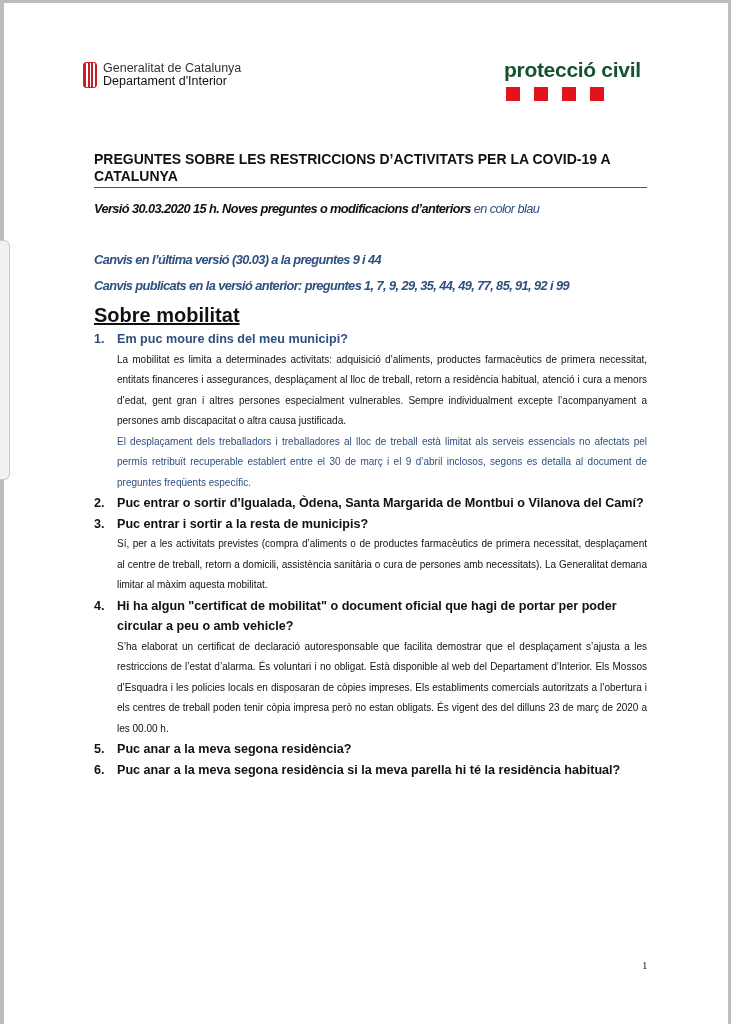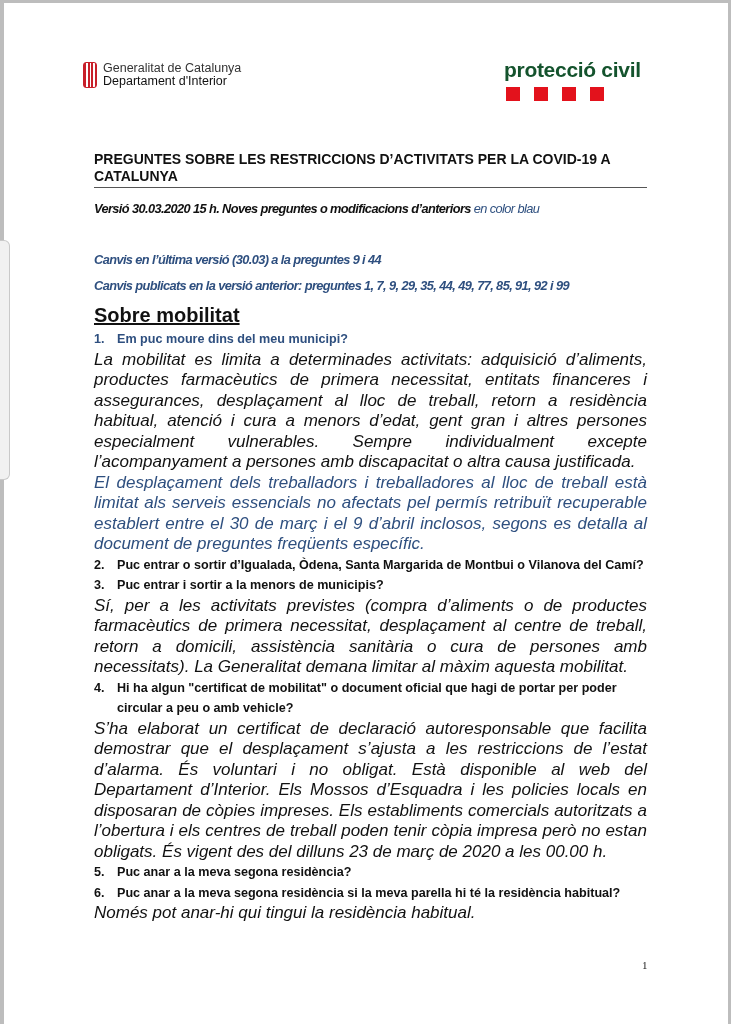--- a/index.html
+++ b/index.html
@@ -46,21 +46,21 @@
   .meta.m3 { top: 267px; color: #2e4f7f; margin-top: 8px; }
   .section-title {
     position: absolute; left: 90px; top: 301px;
     font-size: 20px; font-weight: bold; color: #111; text-decoration: underline;
   }
   .qa-list { position: absolute; left: 90px; top: 326px; width: 553px; }
   .qa { margin: 0; }
   .q { display: flex; font-size: 12.6px; font-weight: bold; color: #111; line-height: 20.5px; }
   .q .num { width: 23px; flex: none; }
   .q.blue { color: #2e4f7f; }
-  .a { font-size: 17px; color: #111; line-height: 20.5px; text-align: justify; font-style: italic; }
+  .a { margin-left: 23px; font-size: 10px; color: #111; line-height: 20.5px; text-align: justify; }
   .a.blue { color: #2e4f7f; }
   .page-num { position: absolute; left: 638px; top: 956px; font-size: 11px; font-family: "Liberation Serif", serif; color: #222; }
 </style>
 </head>
 <body>
 
 <div class="page">
   <div class="gen-logo">
     <div class="gen-emblem"></div>
     <div class="gen-text">
@@ -99,21 +99,21 @@
     </div>
     <div class="qa">
       <div class="q">
           <span class="num">2.</span>
           <span>Puc entrar o sortir d’Igualada, Òdena, Santa Margarida de Montbui o Vilanova del Camí?</span>
         </div>
     </div>
     <div class="qa">
       <div class="q">
           <span class="num">3.</span>
-          <span>Puc entrar i sortir a la menors de municipis?</span>
+          <span>Puc entrar i sortir a la resta de municipis?</span>
         </div>
       <div class="a">Sí, per a les activitats previstes (compra d’aliments o de productes farmacèutics de primera necessitat, desplaçament al centre de treball, retorn a domicili, assistència sanitària o cura de persones amb necessitats). La Generalitat demana limitar al màxim aquesta mobilitat.</div>
     </div>
     <div class="qa">
       <div class="q">
           <span class="num">4.</span>
           <span>Hi ha algun "certificat de mobilitat" o document oficial que hagi de portar per poder circular a peu o amb vehicle?</span>
         </div>
       <div class="a">S’ha elaborat un certificat de declaració autoresponsable que facilita demostrar que el desplaçament s’ajusta a les restriccions de l’estat d’alarma. És voluntari i no obligat. Està disponible al web del Departament d’Interior. Els Mossos d’Esquadra i les policies locals en disposaran de còpies impreses. Els establiments comercials autoritzats a l’obertura i els centres de treball poden tenir còpia impresa però no estan obligats. És vigent des del dilluns 23 de març de 2020 a les 00.00 h.</div>
     </div>
@@ -121,20 +121,19 @@
       <div class="q">
           <span class="num">5.</span>
           <span>Puc anar a la meva segona residència?</span>
         </div>
     </div>
     <div class="qa">
       <div class="q">
           <span class="num">6.</span>
           <span>Puc anar a la meva segona residència si la meva parella hi té la residència habitual?</span>
         </div>
-      <div class="a">Només pot anar-hi qui tingui la residència habitual.</div>
     </div>
   </div>
 
   <div class="page-num">1</div>
 </div>
 
 <div class="side-tab"></div>
 
 </body></html>

